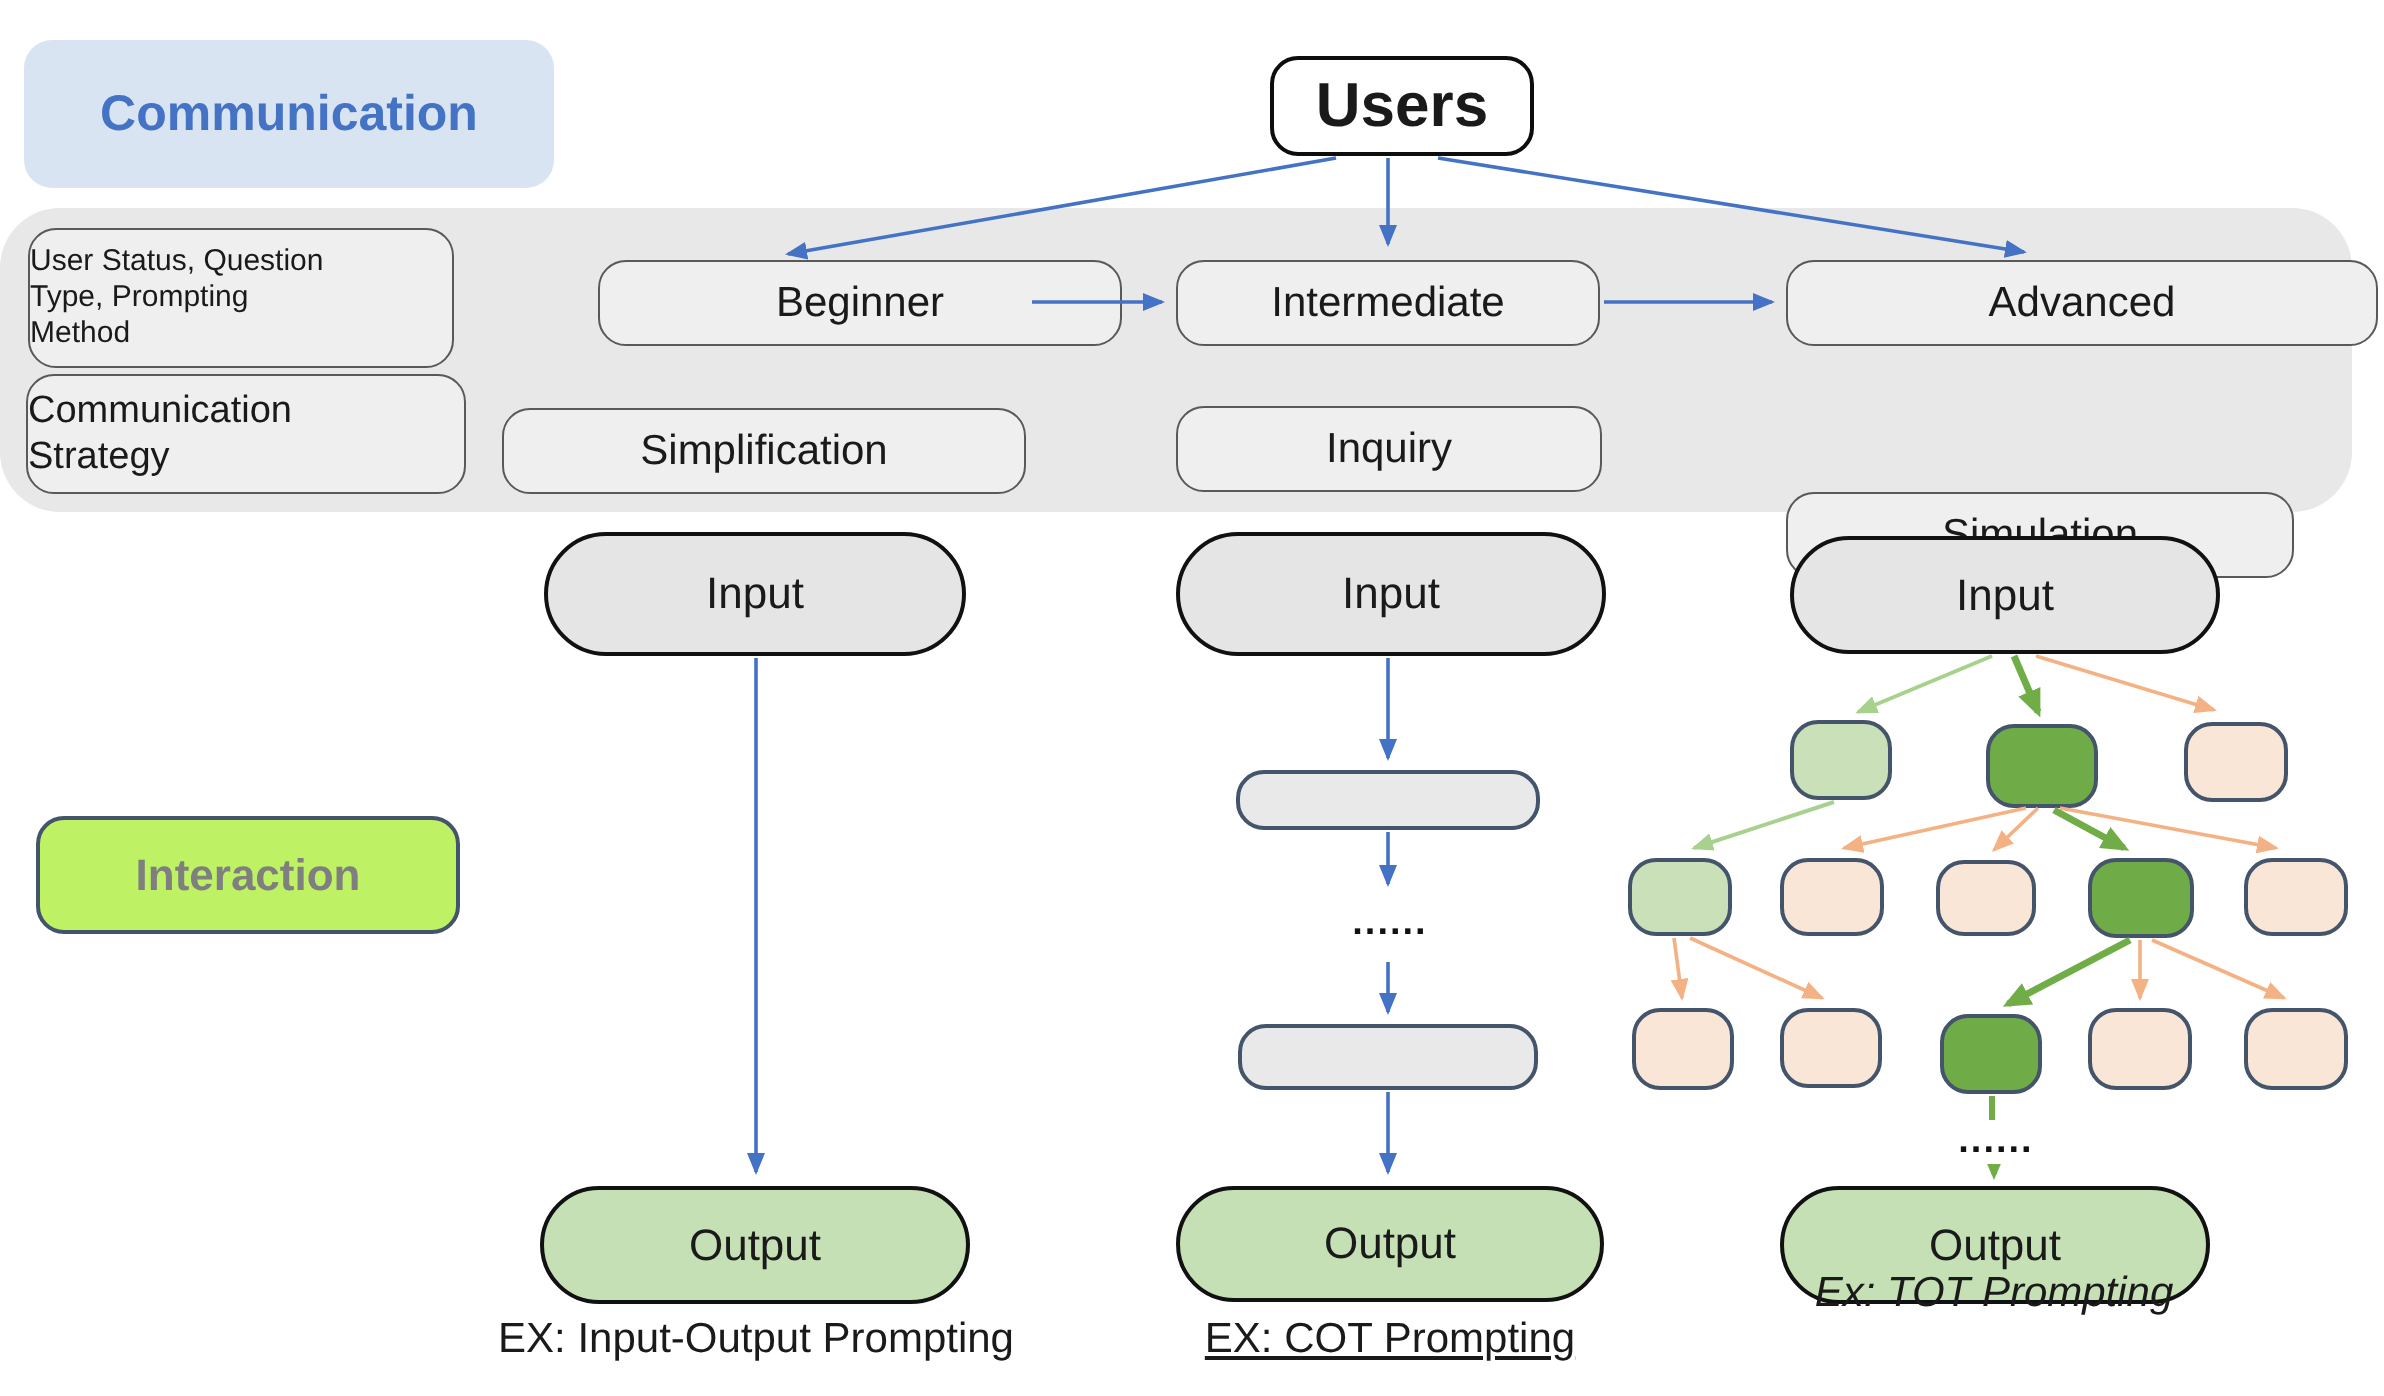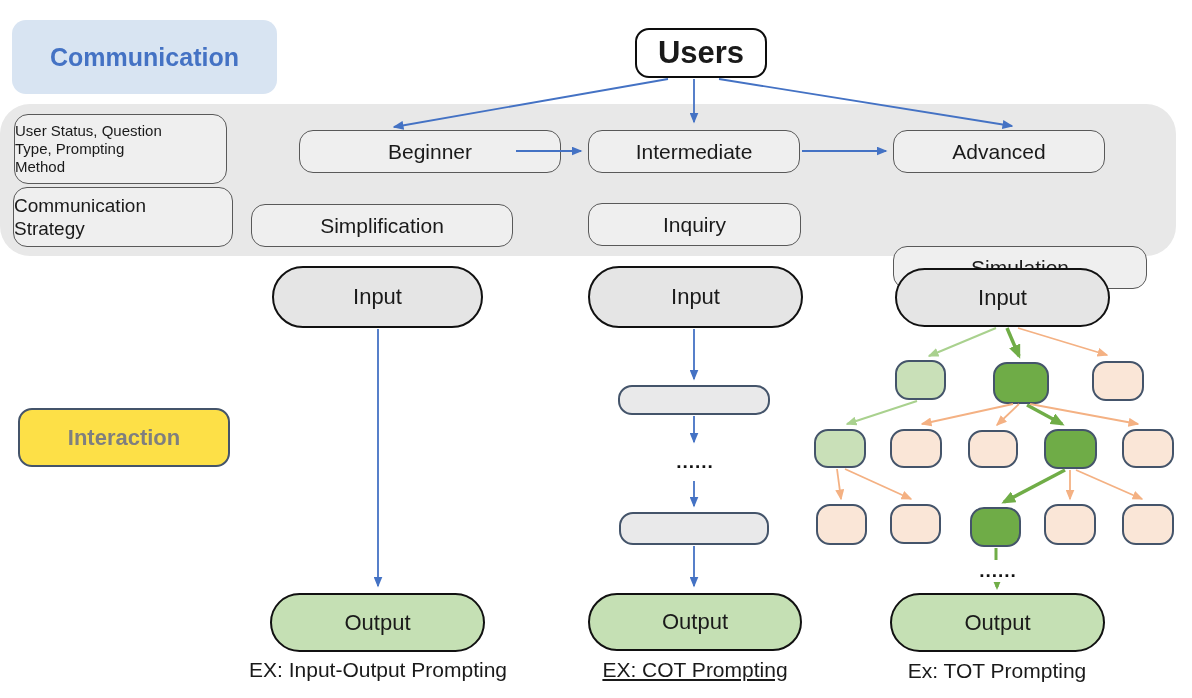--- a/index.html
+++ b/index.html
@@ -19,26 +19,26 @@
     border-radius:30px;z-index:1;}
 
   .band-label{background:#EFEFEF;border:1.5px solid #595959;z-index:2;
     display:flex;flex-direction:column;align-items:flex-start;justify-content:center;}
   .band-label1{left:14px;top:114px;width:213px;height:70px;font-size:15px;line-height:18px;}
   .band-label2{left:13px;top:187px;width:220px;height:60px;font-size:19px;line-height:23px;}
 
   .node{background:#EFEFEF;border:1.4px solid #595959;font-size:21px;z-index:2;}
   .beginner{left:251px;top:130px;width:262px;height:43px;margin-left:48px;}
   .intermediate{left:588px;top:130px;width:212px;height:43px;}
-  .advanced{left:893px;top:130px;width:212px;height:43px;}
+  .advanced{left:893px;top:130px;width:296px;height:43px;}
   .simplification{left:251px;top:204px;width:262px;height:43px;}
   .inquiry{left:588px;top:203px;width:213px;height:43px;}
   .simulation{left:893px;top:203px;width:254px;height:43px;margin-top:43px;}
 
-  .interaction{left:18px;top:408px;width:212px;height:59px;background:#fde047;
+  .interaction{left:18px;top:408px;width:212px;height:59px;background:#bef264;
     border:2.5px solid #44546A;color:#7F7F7F;font-weight:bold;font-size:22px;z-index:2;}
 
   .pill{border-radius:31px;background:#e5e5e5;border:2px solid #111111;font-size:22px;z-index:2;}
   .pill.output{background:#C5E0B4;}
   .input1{left:272px;top:266px;width:211px;height:62px;}
   .input2{left:588px;top:266px;width:215px;height:62px;}
   .input3{left:895px;top:268px;width:215px;height:59px;}
   .output1{left:270px;top:593px;width:215px;height:59px;}
   .output2{left:588px;top:593px;width:214px;height:58px;}
   .output3{left:890px;top:593px;width:215px;height:59px;}
@@ -52,21 +52,21 @@
   .tot-dots{left:967px;top:560px;width:62px;height:22px;background:#fff;}
 
   .tbox{border:2px solid #44546A;z-index:2;}
   .bg-lgreen{background:#C9E0B8;}
   .bg-dgreen{background:#6FAC47;}
   .bg-peach{background:#FAE6D7;}
 
   .caption{font-size:21px;font-weight:500;z-index:2;}
   .cap1{left:218px;top:658px;width:320px;}
   .cap2{left:545px;top:658px;width:300px;text-decoration:underline;}
-  .cap3{left:847px;top:659px;width:300px;}
+  .cap3{left:847px;top:635px;width:300px;font-style:italic;}
 
   svg.arrows{position:absolute;left:0;top:0;z-index:3;pointer-events:none;}
 </style>
 </head>
 <body>
 
 <div class="abs band"></div>
 
 <div class="abs title-block">
   <div>Communication</div>

